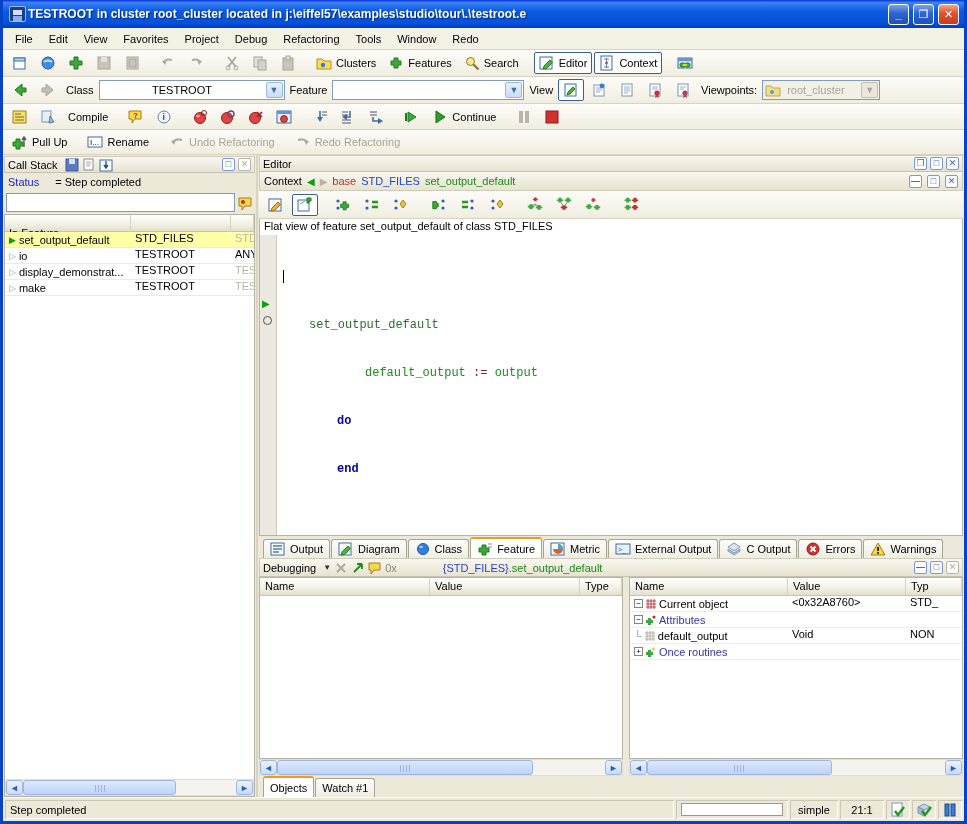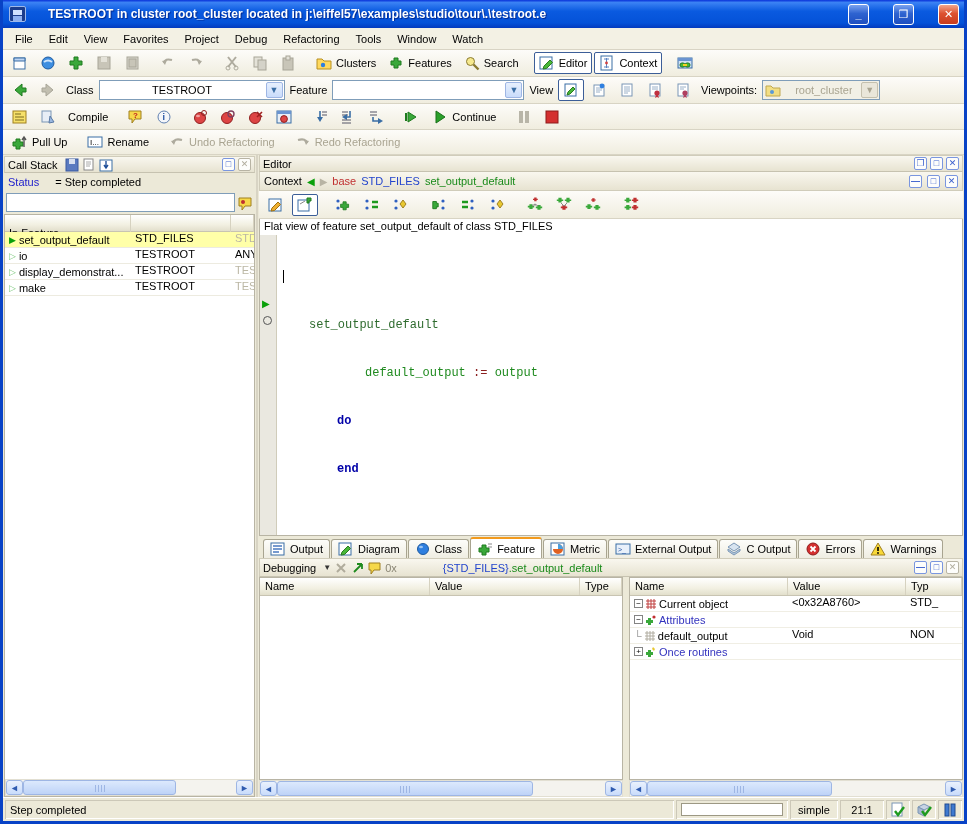--- a/index.html
+++ b/index.html
@@ -1,20 +1,20 @@
 <!DOCTYPE html>
 <html><head>
 <meta charset="utf-8">
 <style>
   *{box-sizing:border-box;margin:0;padding:0;}
   html,body{width:967px;height:824px;overflow:hidden;}
   body{font-family:"Liberation Sans","DejaVu Sans",sans-serif;font-size:11px;color:#000;background:#ECE9D8;}
   .win{width:967px;height:824px;display:flex;flex-direction:column;border-left:3px solid #0842C6;border-right:3px solid #0842C6;border-bottom:3px solid #0842C6;background:#ECE9D8;}
   
-  .titlebar{height:28px;flex:0 0 28px;display:flex;align-items:center;padding:0 5px 0 6px;gap:22px;
+  .titlebar{height:28px;flex:0 0 28px;display:flex;align-items:center;padding:0 5px 0 6px;gap:2px;
     background:linear-gradient(180deg,#0831D9 0%,#3B82F4 9%,#0A5AE0 40%,#0452D8 82%,#033BBE 100%);}
   .titlebar .apptitle{color:#fff;font-weight:bold;font-size:12px;text-shadow:1px 1px 1px #00268C;flex:1;white-space:nowrap;overflow:hidden;}
   .appicon{width:17px;height:16px;border:1px solid #9FB8E8;border-radius:2px;background:#1B3C8C;position:relative;flex:0 0 17px;}
   .appicon::after{content:"";position:absolute;left:3px;top:3px;width:9px;height:5px;background:#CFE0FF;box-shadow:0 6px 0 #8FB0F0;}
   .winbtn{width:21px;height:21px;border:1px solid #fff;border-radius:3px;margin-left:2px;color:#fff;font-size:11px;font-weight:bold;
     display:flex;align-items:center;justify-content:center;background:linear-gradient(180deg,#7AA2EF,#2E63D0 45%,#1E4FC0);}
   .winbtn.close{background:linear-gradient(180deg,#F2A58B,#DD5230 45%,#C83C1E);}
   
   .menubar{height:22px;flex:0 0 22px;display:flex;align-items:center;background:#F3F1E4;border-bottom:1px solid #D8D4C4;padding-left:4px;}
   .menubar span{padding:3px 8px;cursor:default;}
@@ -143,21 +143,21 @@
   <div class="menubar">
     <span>File</span>
     <span>Edit</span>
     <span>View</span>
     <span>Favorites</span>
     <span>Project</span>
     <span>Debug</span>
     <span>Refactoring</span>
     <span>Tools</span>
     <span>Window</span>
-    <span>Watch</span>
+    <span>Redo</span>
   </div>
 
   <div class="tb tb1">
     <span class="tbtn">
         <span class="ico">
           <svg viewBox="0 0 16 16">
             <rect x="2" y="3" width="11" height="11" fill="#fff" stroke="#3A6EA5"></rect>
             <path d="M2 3h11v3H2z" fill="#BDD4F2" stroke="#3A6EA5"></path>
           </svg>
         </span>
@@ -362,21 +362,21 @@
         <span class="ico">
           <svg viewBox="0 0 16 16">
             <rect x="3" y="2" width="10" height="12" fill="#fff" stroke="#7A96B5"></rect>
             <path d="M5 5h6M5 7h4" stroke="#9AB0C8"></path>
             <circle cx="10" cy="11" r="2.6" fill="#B04060"></circle>
             <path d="M9 13l-1 3 2-1 2 1-1-3z" fill="#B04060"></path>
           </svg>
         </span>
       </span>
     <span class="lbl">Viewpoints:</span>
-    <span class="combo disabled" style="width:118px;gap:8px;">
+    <span class="combo disabled" style="width:118px;">
       <span class="ico" style="margin-left:2px;">
           <svg viewBox="0 0 16 16">
             <path d="M1 4h5l2 2h7v8H1z" fill="#F2DE84" stroke="#C0A850"></path>
             <circle cx="7" cy="10" r="2" fill="#5A9AD8"></circle>
           </svg>
         </span>
       <span class="cval">root_cluster</span>
       <span class="carrow">▼</span>
     </span>
   </div>
@@ -998,20 +998,28 @@
             <span class="sbtn">►</span>
           </div>
           <div class="hscroll">
             <span class="sbtn">◄</span>
             <span class="strack">
                 <span class="sthumb" style="left:0;width:62%;"></span>
               </span>
             <span class="sbtn">►</span>
           </div>
         </div>
+        <div class="dtabs">
+          <span class="tab active">
+              <span>Objects</span>
+            </span>
+          <span class="tab">
+              <span>Watch #1</span>
+            </span>
+        </div>
       </div>
 
     </div>
   </div>
 
   <div class="statusbar">
     <div class="sbcell sbmsg">Step completed</div>
     <div class="sbcell sbprog">
         <div class="pbox"></div>
       </div>

